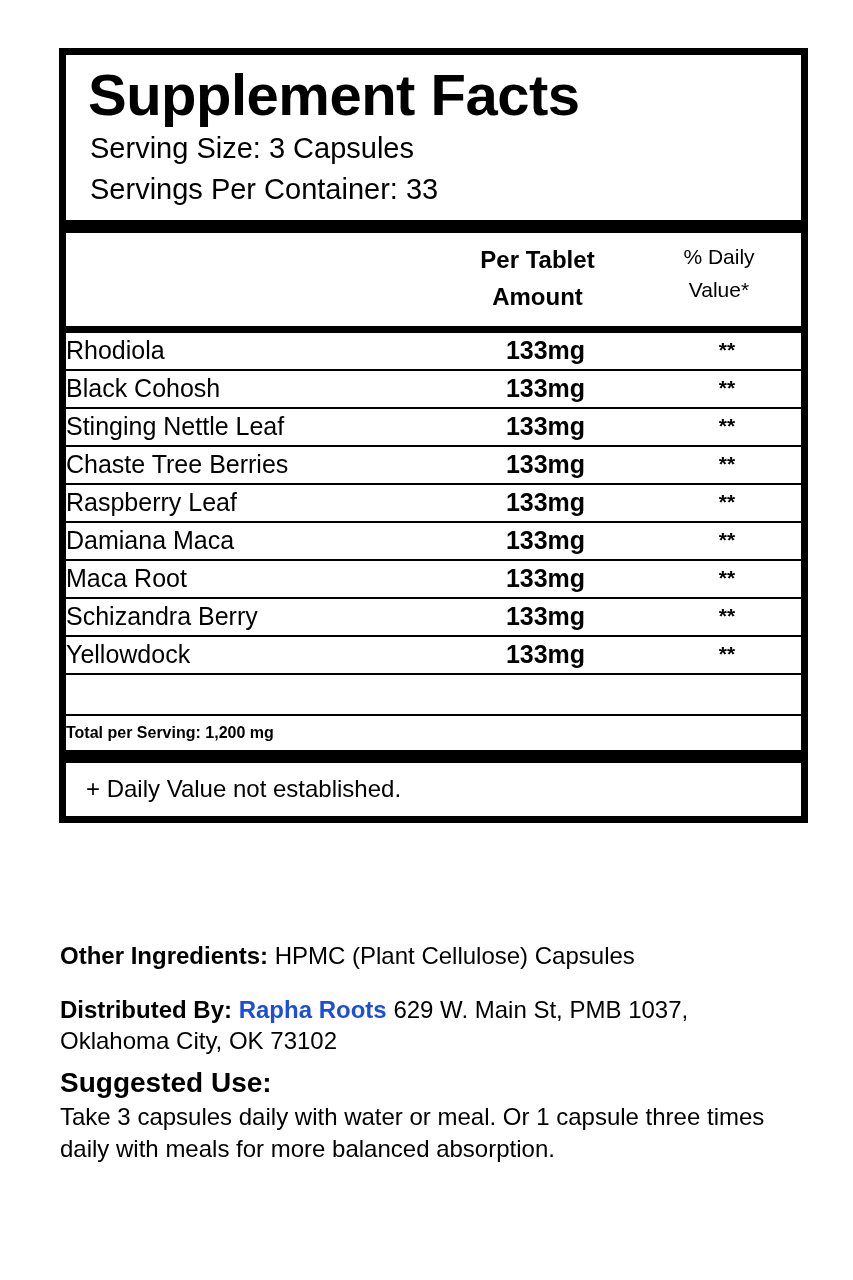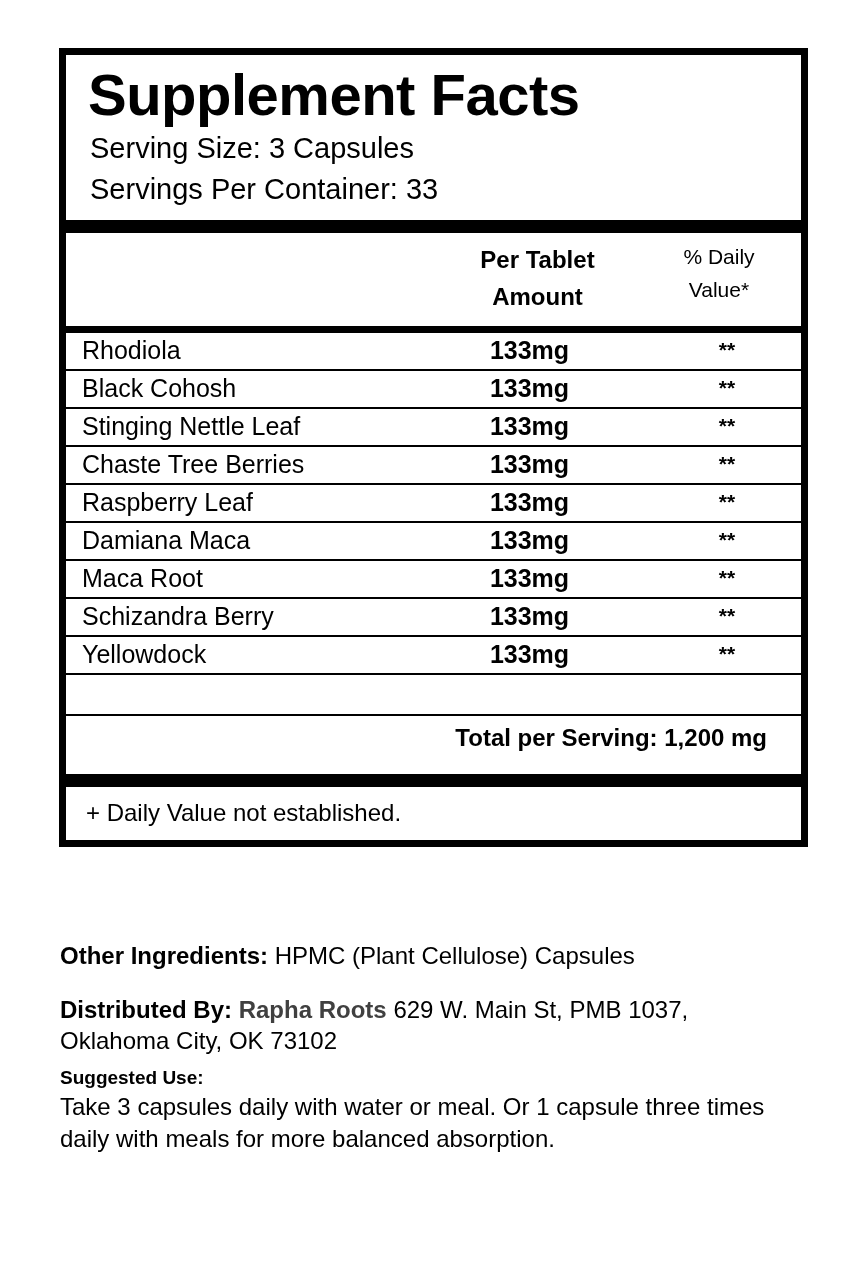--- a/index.html
+++ b/index.html
@@ -83,21 +83,21 @@
     line-height: 1.55;
   }
 
   table.ingredients {
     width: 100%;
     border-collapse: collapse;
     table-layout: fixed;
   }
   table.ingredients td {
     border-bottom: 2px solid #000;
-    padding: 3px 0 4px 16px;
+    padding: 3px 0 4px 0;
     vertical-align: middle;
   }
   table.ingredients tr:last-child td {
     border-bottom: none;
   }
   td.ing-name {
     font-size: 25px;
     padding-left: 13px;
   }
   td.ing-amt {
@@ -111,24 +111,23 @@
     text-align: center;
     font-size: 21px;
     font-weight: bold;
     padding-top: 6px;
   }
   tr.blank-row td {
     height: 32px;
   }
   tr.total-row td {
     border-bottom: none;
-    text-align: right;
-    font-size: 24px;
-    font-weight: bold;
-    padding: 8px 34px 22px 0;
+    font-size: 16px;
+    font-weight: bold;
+    padding: 8px 34px 8px 0;
   }
 
   .footnote {
     font-size: 24px;
     font-weight: normal;
     padding: 12px 0 13px 20px;
   }
 
   
   .below {
@@ -140,25 +139,25 @@
   .para {
     font-size: 24px;
     line-height: 1.32;
     margin: 0 0 10px 0;
   }
   .para.gap {
     margin-top: 22px;
   }
   .b { font-weight: bold; }
   .brand {
-    color: #404040;
+    color: #1d4ed8;
     font-weight: bold;
   }
   .suggest-head {
-    font-size: 19px;
+    font-size: 28px;
     font-weight: bold;
     margin: 0 0 2px 0;
   }
   .suggest-body {
     font-size: 24px;
     line-height: 1.33;
     margin: 0;
   }
 </style>
 </head>

